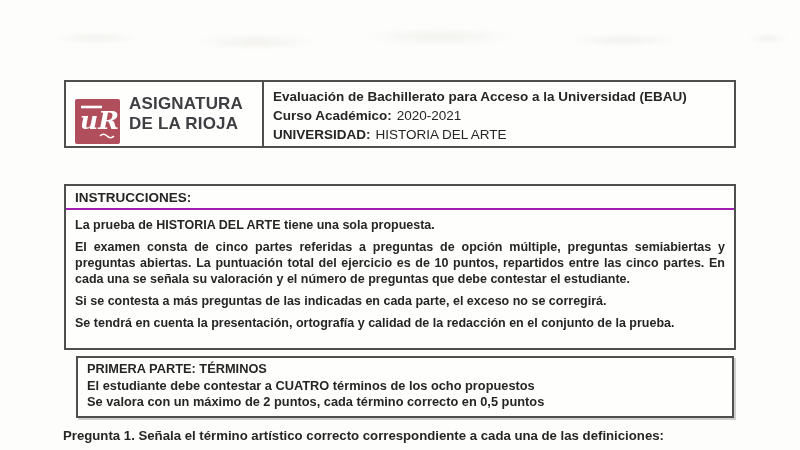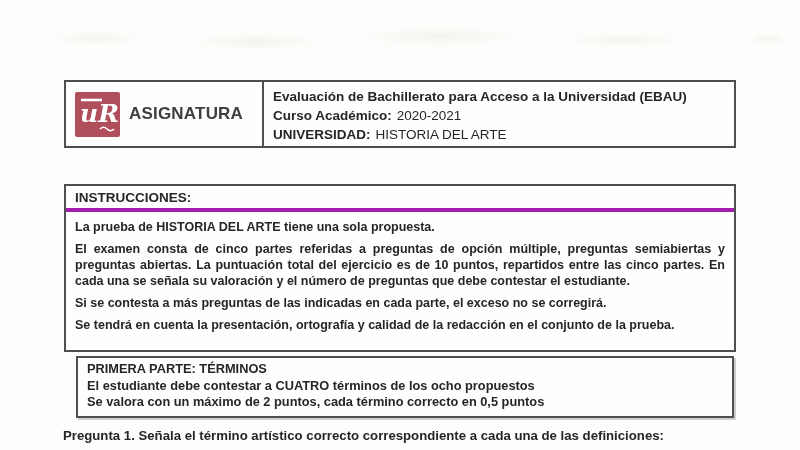--- a/index.html
+++ b/index.html
@@ -31,42 +31,42 @@
   
   .header-box {
     position: absolute; left: 64px; top: 80px; width: 672px; height: 68px;
     display: flex;
   }
   .header-left {
     width: 198px; flex: none;
     border-right: 2px solid #4f4f4f;
     display: flex; align-items: center; padding-left: 9px;
   }
-  .logo-square { width: 45px; height: 45px; flex: none; }
+  .logo-square { width: 45px; height: 30px; flex: none; }
   .uni-name {
     margin-left: 9px;
     font-weight: bold; font-size: 17px; line-height: 20px;
     color: #3e3e43; letter-spacing: 0.2px; white-space: nowrap;
   }
   .header-right {
     flex: 1; padding: 5px 9px 4px 9px;
     display: flex; flex-direction: column; justify-content: space-between;
     font-size: 13.5px; line-height: 19px; white-space: nowrap;
   }
   .bold { font-weight: bold; }
   .lbl { font-weight: bold; padding-right: 5px; }
 
   
   .instr-box {
     position: absolute; left: 64px; top: 184px; width: 672px;
   }
   .instr-heading {
     font-weight: bold; font-size: 13.5px;
     padding: 4px 9px 3px 9px;
-    border-bottom: 4px solid #a21caf;
+    border-bottom: 2px solid #a21caf;
   }
   .instr-body { padding: 1px 9px 17px 9px; }
   .instr-body p {
     font-weight: bold; font-size: 12.5px; line-height: 16px;
     margin: 6px 0 0 0;
   }
   .instr-body p.justify { text-align: justify; }
 
   
   .part-box {
@@ -96,20 +96,21 @@
       <div class="logo-square">
         <svg width="45" height="45" viewBox="0 0 45 45" aria-hidden="true">
           <rect x="0" y="0" width="45" height="45" rx="2" fill="#b14e5c"></rect>
           <path d="M6 8 H27" stroke="#ffffff" stroke-width="2.6" fill="none"></path>
           <text x="5" y="30" font-family="DejaVu Serif, serif" font-style="italic" font-weight="bold" font-size="25" fill="#ffffff">uR</text>
           <path d="M25 37 q 3.5 -3.5 7 0 q 3.5 3.5 7 0" stroke="#ffffff" stroke-width="1.6" fill="none"></path>
         </svg>
       </div>
       <div class="uni-name">
         <div>ASIGNATURA</div>
+        <div>DE LA RIOJA</div>
       </div>
     </div>
     <div class="header-right">
       <div class="bold">Evaluación de Bachillerato para Acceso a la Universidad (EBAU)</div>
       <div>
         <span class="lbl">Curso Académico:</span><span>2020-2021</span>
       </div>
       <div>
         <span class="lbl">UNIVERSIDAD:</span><span>HISTORIA DEL ARTE</span>
       </div>

